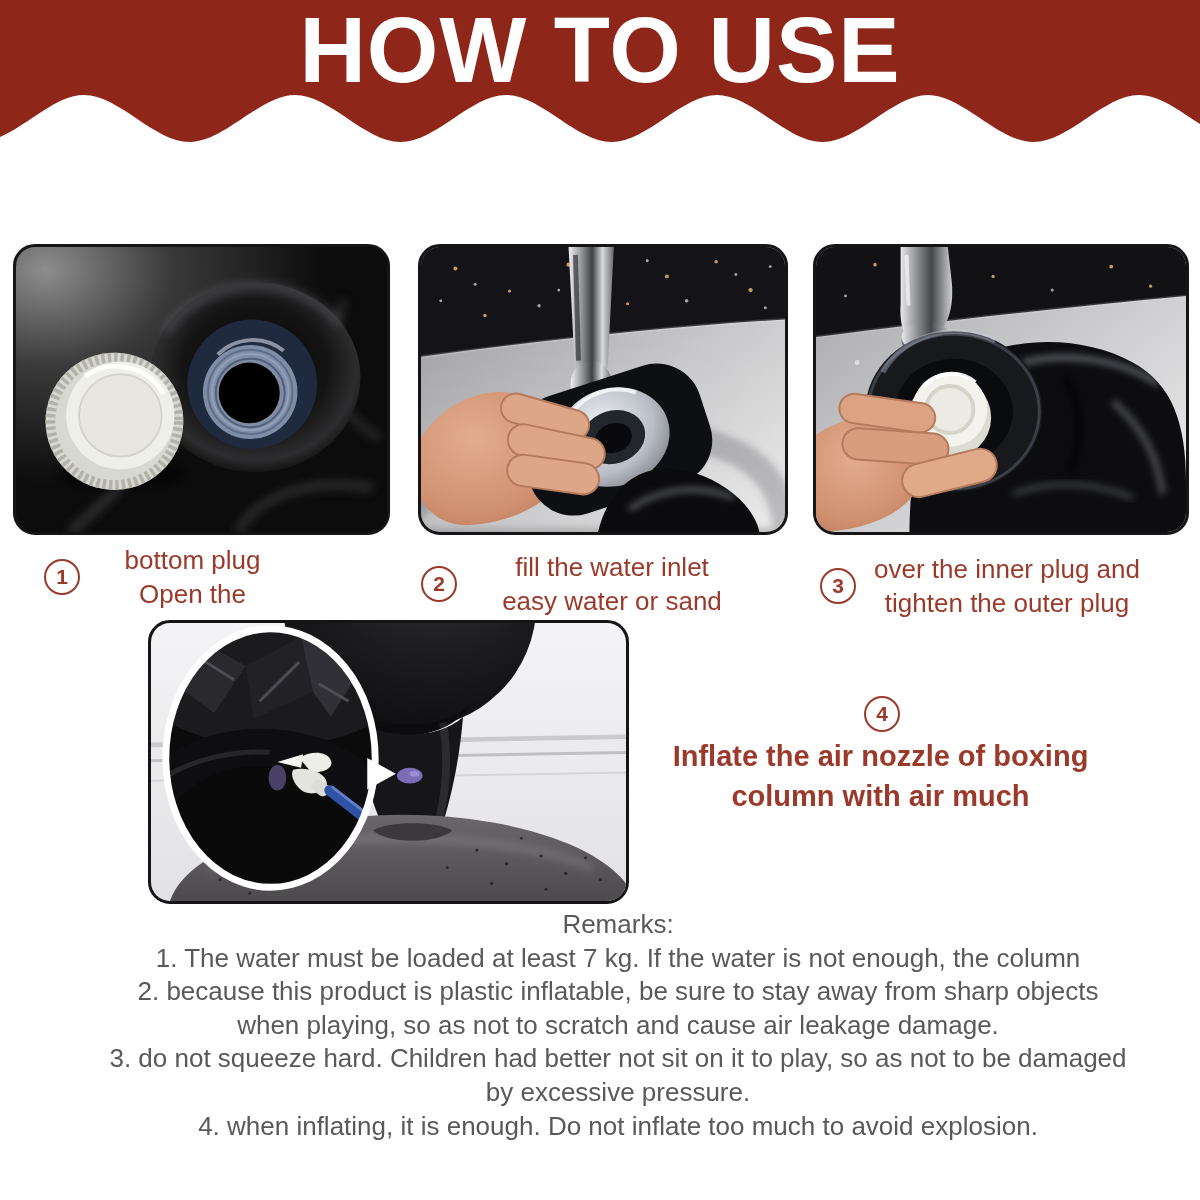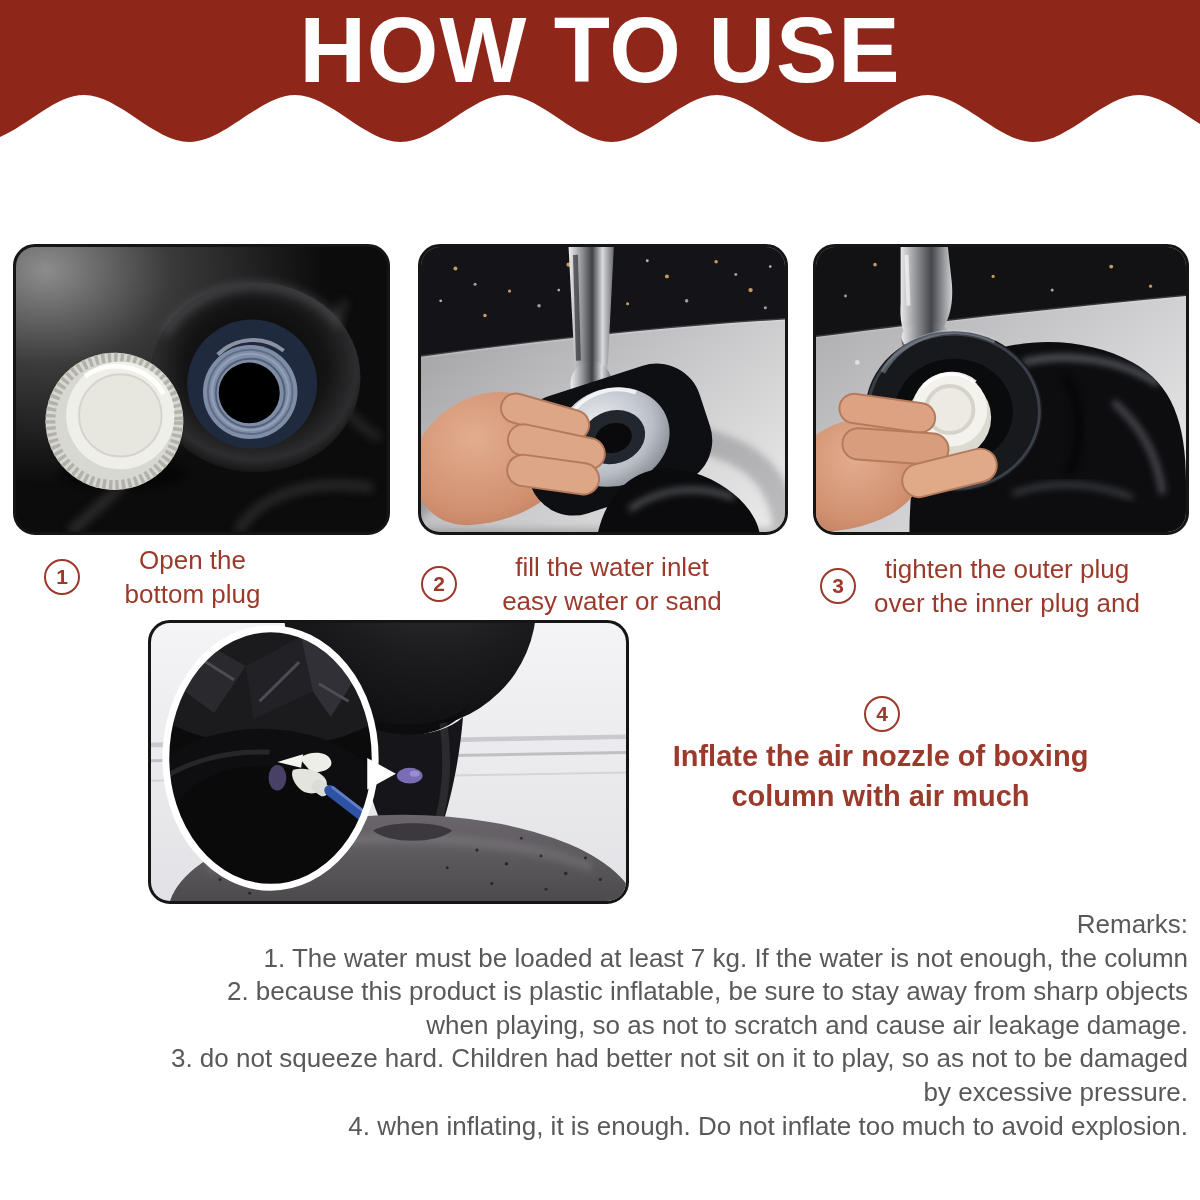--- a/index.html
+++ b/index.html
@@ -23,21 +23,21 @@
   .num1{left:44px;top:559px;} .num2{left:421px;top:566px;}
   .num3{left:820px;top:568px;} .num4{left:864px;top:696px;}
   
   .cap{position:absolute;color:#9B3A2B;font-size:26px;line-height:34px;text-align:center;}
   .cap1{left:85px;top:543px;width:215px;}
   .cap2{left:462px;top:550px;width:300px;}
   .cap3{left:852px;top:552px;width:310px;}
   .cap4{left:628px;top:736px;width:505px;font-size:29px;line-height:40px;font-weight:bold;}
   
   .remarks{position:absolute;left:48px;top:908px;width:1140px;color:#595959;
-        font-size:26px;line-height:33.6px;text-align:right;}
+        font-size:26px;line-height:33.6px;text-align:center;}
 </style>
 </head>
 <body>
 
 <div class="page">
 
   <svg class="header-wave" viewBox="0 0 1200 150" preserveAspectRatio="none">
     <path fill="#8E2719" d="M-127,95
       C-92,95 -57,142 -21.5,142 C14,142 49,95 84,95
       C119,95 154,142 189.5,142 C225,142 260,95 295,95
@@ -341,30 +341,30 @@
       </g>
     </svg>
   </div>
 
   <div class="step-num num1"><span>1</span></div>
   <div class="step-num num2"><span>2</span></div>
   <div class="step-num num3"><span>3</span></div>
   <div class="step-num num4"><span>4</span></div>
 
   <div class="cap cap1">
+    <div>bottom plug</div>
     <div>Open the</div>
-    <div>bottom plug</div>
   </div>
   <div class="cap cap2">
     <div>fill the water inlet</div>
     <div>easy water or sand</div>
   </div>
   <div class="cap cap3">
+    <div>over the inner plug and</div>
     <div>tighten the outer plug</div>
-    <div>over the inner plug and</div>
   </div>
   <div class="cap cap4">
     <div>Inflate the air nozzle of boxing</div>
     <div>column with air much</div>
   </div>
 
   <div class="remarks">
     <div>Remarks:</div>
     <div>1. The water must be loaded at least 7 kg. If the water is not enough, the column</div>
     <div>2. because this product is plastic inflatable, be sure to stay away from sharp objects</div>

